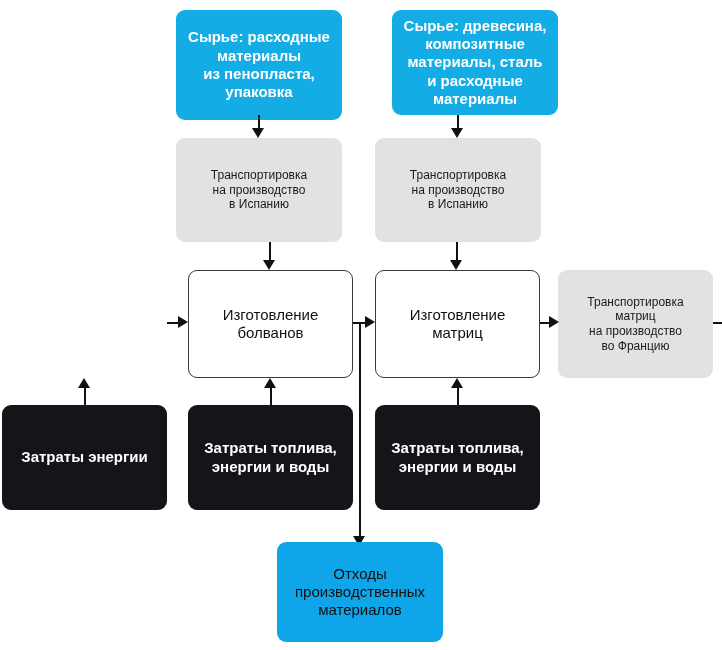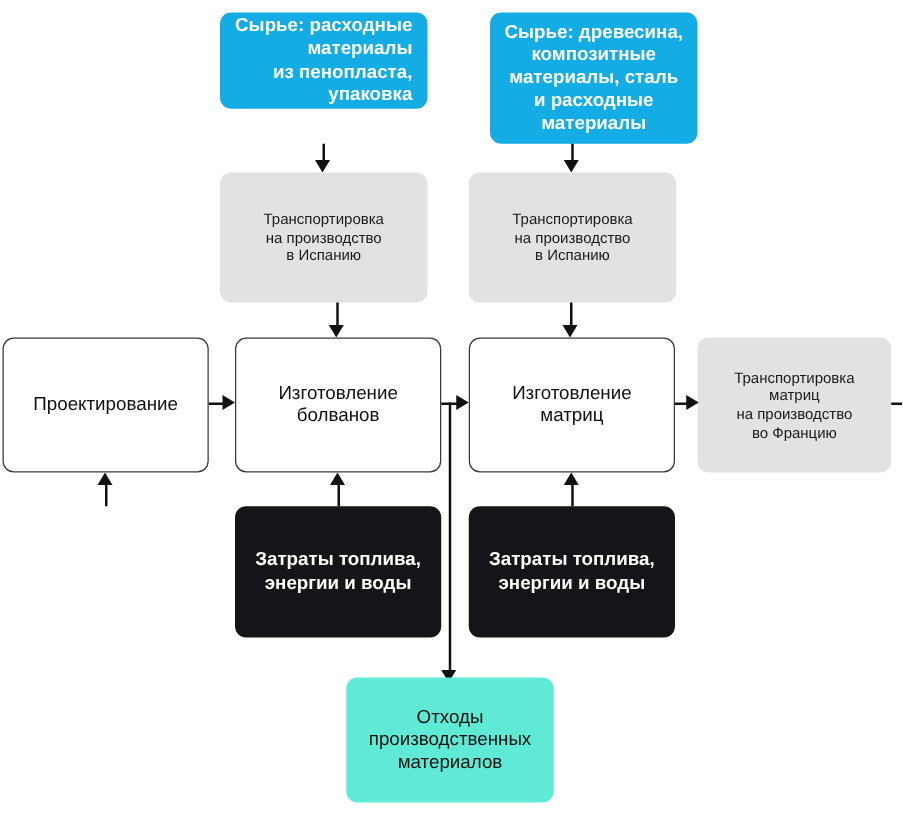--- a/index.html
+++ b/index.html
@@ -47,21 +47,21 @@
     font-weight: normal;
     font-size: 15px;
   }
   .node-resource {
     background: #151519;
     color: #ffffff;
     font-weight: bold;
     font-size: 15px;
   }
   .node-waste {
-    background: #5eead4;
+    background: #0ea5e9;
     color: #111111;
     font-weight: normal;
     font-size: 15px;
   }
   .edge {
     position: absolute;
     background: #111111;
   }
   .edge-v { width: 1.8px; }
   .edge-h { height: 1.8px; }
@@ -84,21 +84,21 @@
     border-top: 6.5px solid transparent;
     border-bottom: 6.5px solid transparent;
     border-left: 10px solid #111111;
   }
 </style>
 </head>
 <body>
 
 <div id="canvas">
 
-  <div class="node node-raw" style="left:176px; top:10px; width:166px; height:77px;text-align:right;">Сырье: расходные
+  <div class="node node-raw" style="left:176px; top:10px; width:166px; height:110px;">Сырье: расходные
 материалы
 из пенопласта,
 упаковка</div>
 
   <div class="node node-raw" style="left:392px; top:10px; width:166px; height:105px;">Сырье: древесина,
 композитные
 материалы, сталь
 и расходные
 материалы</div>
 
@@ -115,21 +115,20 @@
   <div class="node node-transport" style="left:375px; top:138px; width:166px; height:104px;">Транспортировка
 на производство
 в Испанию</div>
 
   <div class="edge edge-v" style="left:269px; top:242px; width:1.8px; height:21px;"></div>
   <div class="arrow arrow-down" style="left:263px; top:260px;"></div>
 
   <div class="edge edge-v" style="left:456px; top:242px; width:1.8px; height:21px;"></div>
   <div class="arrow arrow-down" style="left:450px; top:260px;"></div>
 
-  <div class="node node-process" style="left:2px; top:270px; width:165px; height:108px;">Проектирование</div>
 
   <div class="node node-process" style="left:188px; top:270px; width:165px; height:108px;">Изготовление
 болванов</div>
 
   <div class="node node-process" style="left:375px; top:270px; width:165px; height:108px;">Изготовление
 матриц</div>
 
   <div class="node node-transport" style="left:558px; top:270px; width:155px; height:108px;">Транспортировка
 матриц
 на производство
@@ -142,20 +141,21 @@
   <div class="arrow arrow-right" style="left:365px; top:316px;"></div>
 
   <div class="edge edge-v" style="left:359px; top:322px; width:1.8px; height:219px;"></div>
   <div class="arrow arrow-down" style="left:353px; top:536px;"></div>
 
   <div class="edge edge-h" style="left:540px; top:322px; width:12px; height:1.8px;"></div>
   <div class="arrow arrow-right" style="left:549px; top:316px;"></div>
 
   <div class="edge edge-h" style="left:713px; top:322px; width:9px; height:1.8px;"></div>
 
+  <div class="node node-resource" style="left:2px; top:405px; width:165px; height:105px;">Затраты энергии</div>
 
   <div class="node node-resource" style="left:188px; top:405px; width:165px; height:105px;">Затраты топлива,
 энергии и воды</div>
 
   <div class="node node-resource" style="left:375px; top:405px; width:165px; height:105px;">Затраты топлива,
 энергии и воды</div>
 
   <div class="edge edge-v" style="left:84px; top:385px; width:1.8px; height:20px;"></div>
   <div class="arrow arrow-up" style="left:78px; top:378px;"></div>
 

